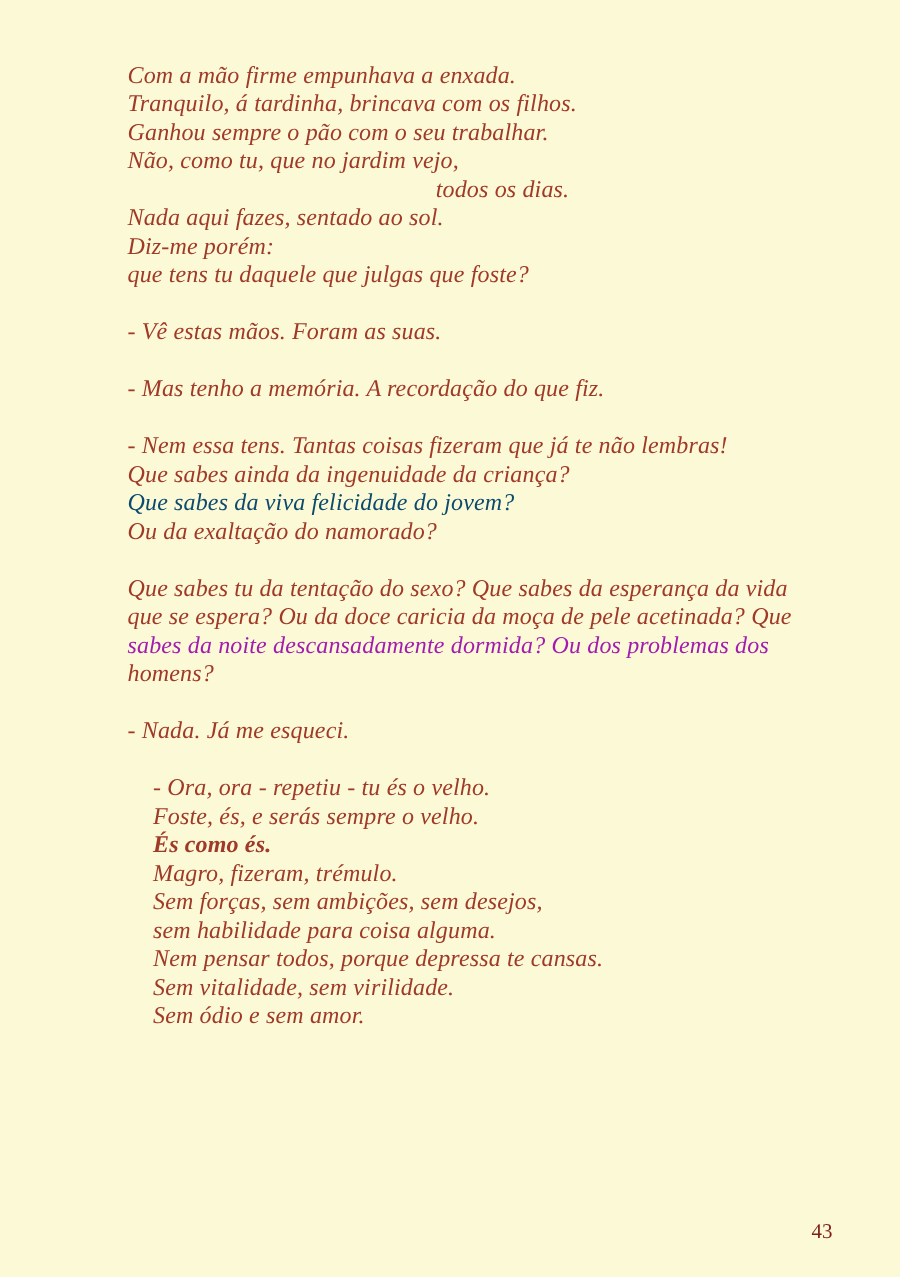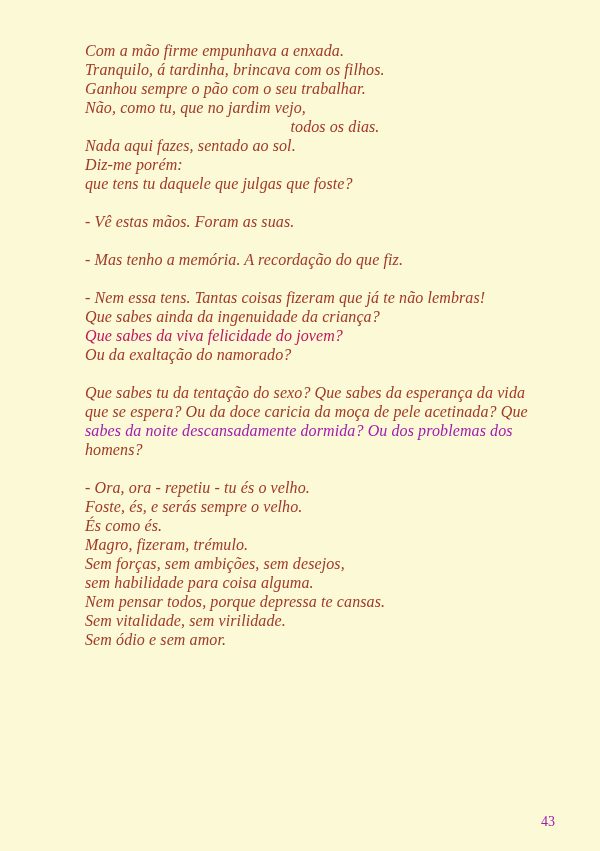--- a/index.html
+++ b/index.html
@@ -17,20 +17,21 @@
     position: absolute;
     left: 85px;
     top: 41px;
     width: 500px;
   }
   .stanza {
     margin-bottom: 19px;
   }
   .stanza:last-child {
     margin-bottom: 0;
+    margin-left: 17px;
   }
   .line {
     font-style: italic;
     font-size: 16px;
     line-height: 19px;
     color: #a03a28;
     white-space: nowrap;
     letter-spacing: 0.1px;
   }
   .page-number {
@@ -59,35 +60,38 @@
     </div>
     <div class="stanza">
       <div class="line" style="color: rgb(160, 58, 40);">- Vê estas mãos. Foram as suas.</div>
     </div>
     <div class="stanza">
       <div class="line" style="color: rgb(160, 58, 40);">- Mas tenho a memória. A recordação do que fiz.</div>
     </div>
     <div class="stanza">
       <div class="line" style="color: rgb(160, 58, 40);">- Nem essa tens. Tantas coisas fizeram que já te não lembras!</div>
       <div class="line" style="color: rgb(160, 58, 40);">Que sabes ainda da ingenuidade da criança?</div>
-      <div class="line" style="color: #be185d;">Que sabes da viva felicidade do jovem?</div>
+      <div class="line" style="color: #0c4a6e;">Que sabes da viva felicidade do jovem?</div>
       <div class="line" style="color: rgb(160, 58, 40);">Ou da exaltação do namorado?</div>
     </div>
     <div class="stanza">
       <div class="line" style="color: rgb(160, 58, 40);">Que sabes tu da tentação do sexo? Que sabes da esperança da vida</div>
       <div class="line" style="color: rgb(160, 58, 40);">que se espera? Ou da doce caricia da moça de pele acetinada? Que</div>
       <div class="line" style="color: #a21caf; font-style: italic;">sabes da noite descansadamente dormida? Ou dos problemas dos</div>
       <div class="line" style="color: rgb(160, 58, 40);">homens?</div>
     </div>
     <div class="stanza">
+      <div class="line" style="color: rgb(160, 58, 40);">- Nada. Já me esqueci.</div>
+    </div>
+    <div class="stanza">
       <div class="line" style="color: rgb(160, 58, 40);">- Ora, ora - repetiu - tu és o velho.</div>
       <div class="line" style="color: rgb(160, 58, 40);">Foste, és, e serás sempre o velho.</div>
-      <div class="line" style="color: rgb(160, 58, 40);">És como és.</div>
+      <div class="line" style="color: rgb(160, 58, 40); font-weight: bold;">És como és.</div>
       <div class="line" style="color: rgb(160, 58, 40);">Magro, fizeram, trémulo.</div>
       <div class="line" style="color: rgb(160, 58, 40);">Sem forças, sem ambições, sem desejos,</div>
       <div class="line" style="color: rgb(160, 58, 40);">sem habilidade para coisa alguma.</div>
       <div class="line" style="color: rgb(160, 58, 40);">Nem pensar todos, porque depressa te cansas.</div>
       <div class="line" style="color: rgb(160, 58, 40);">Sem vitalidade, sem virilidade.</div>
       <div class="line" style="color: rgb(160, 58, 40);">Sem ódio e sem amor.</div>
     </div>
   </div>
 
-<div class="page-number" style="color: #a21caf; font-family: Liberation Serif, serif;">43</div>
+<div class="page-number" style="color: #7f1d1d; font-family: Liberation Serif, serif;">43</div>
 
 </body></html>

